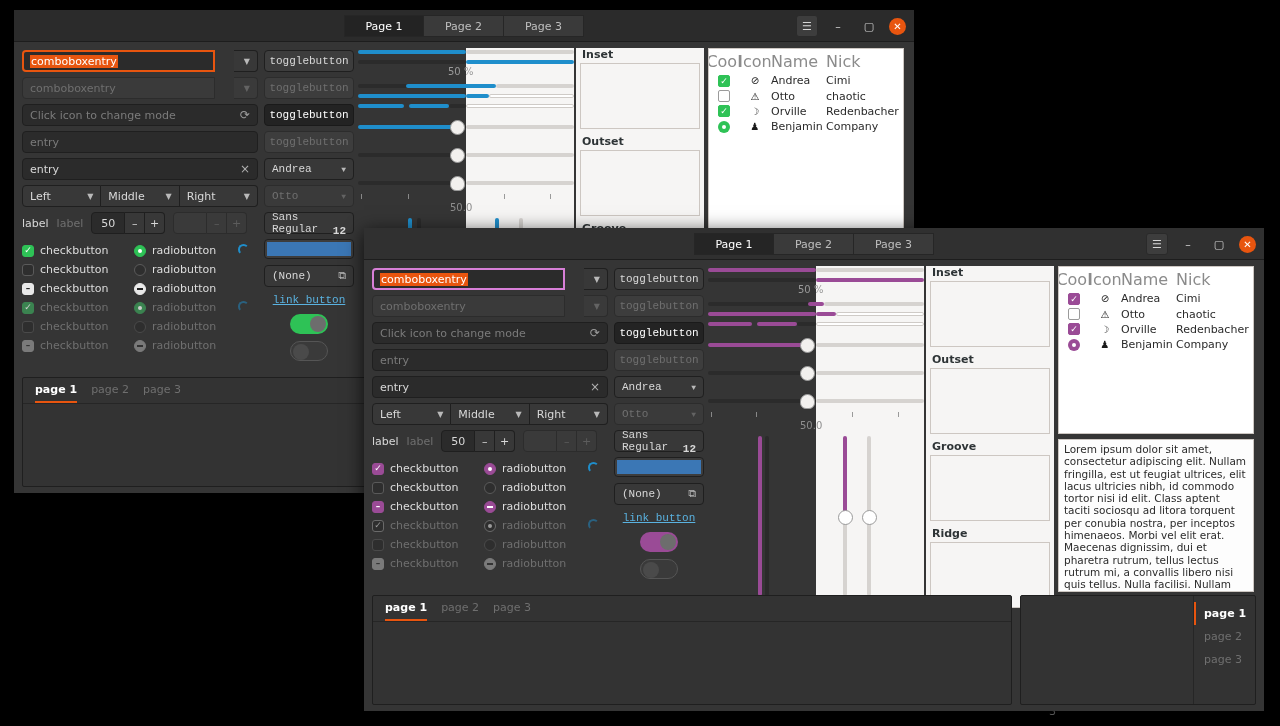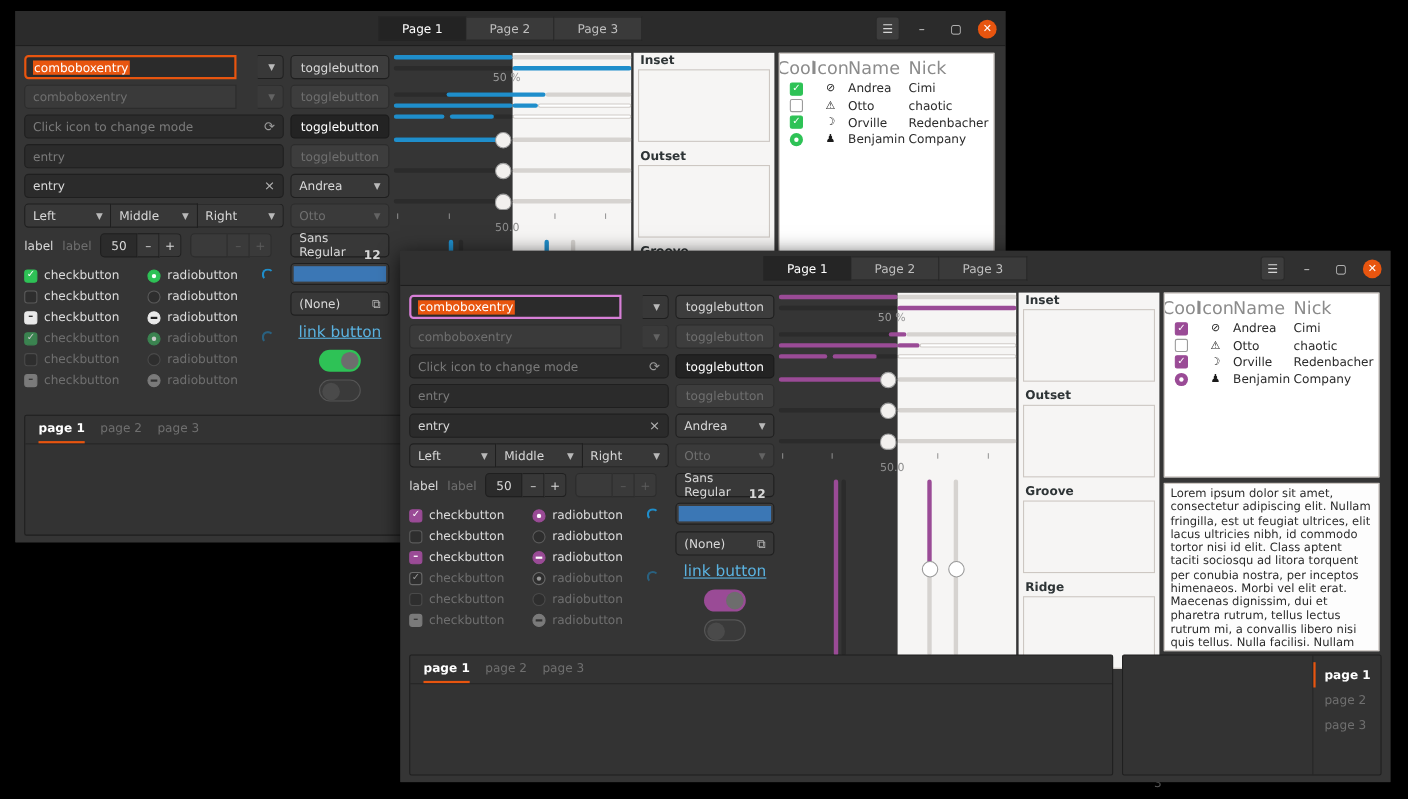--- a/index.html
+++ b/index.html
@@ -40,21 +40,21 @@
     justify-content:center; color:#d6d6d6; font-size:11px;
   }
   .ctl-menu { background:#3d3d3d; border:1px solid #2a2a2a; }
   .ctl-close { background:#e8550f; color:#fff; border-radius:50%; width:17px; height:17px; font-size:10px; }
 
   
   .wbody { position:relative; width:100%; height:451px; background:#353535; overflow:hidden; }
 
   
   .col-a { position:absolute; left:8px; top:8px; width:236px; }
-  .col-b { position:absolute; left:250px; top:8px; width:90px; }
+  .col-b { position:absolute; left:250px; top:8px; width:90px;font-family:Liberation Mono, monospace; }
   .col-c { position:absolute; left:344px; top:6px; width:216px; }
   .col-d { position:absolute; left:562px; top:6px; width:128px; }
   .col-e { position:absolute; left:694px; top:6px; width:196px; }
 
   
   .w { height:22px; border-radius:4px; border:1px solid #1f1f1f;
        background:#383838; color:#d8d8d8; display:flex; align-items:center;
        padding:0 7px; font-size:11px; margin-bottom:5px; }
   .w.dim { color:#6f6f6f; border-color:#2c2c2c; background:#3a3a3a; }
   .w.entry { background:#2b2b2b; }
@@ -104,21 +104,21 @@
           background:#2e2e2e; display:flex; align-items:center; justify-content:center; }
   .rdot { width:4px; height:4px; border-radius:50%; background:#fff; }
   .spinner { width:11px; height:11px; border-radius:50%; border:2px solid #1f8ecb;
              border-right-color:transparent; border-bottom-color:transparent; margin-left:4px; }
   .spinner.dimS { opacity:.5; }
 
   
   .colorbtn { height:20px; border:1px solid #1f1f1f; border-radius:4px; background:#3d3d3d;
      padding:2px; margin-bottom:6px; }
   .colorbtn i { display:block; height:100%; background:#3b77b5; }
-  .link { text-align:center; color:#5ab2e0; text-decoration:underline; font-size:14px; margin:7px 0 8px; }
+  .link { text-align:center; color:#5ab2e0; text-decoration:underline; font-size:11px; margin:7px 0 8px; }
   .switch { width:38px; height:20px; border-radius:10px; position:relative; margin:0 auto 7px; }
   .switch .knob { position:absolute; top:2px; width:16px; height:16px; border-radius:50%; background:#6d6d6d; }
   .switch.on { background:#2ec256; }
   .switch.on .knob { right:2px; }
   .switch.on.fg { background:#9a4b96; }
   .switch.off { background:#3a3a3a; border:1px solid #555; }
   .switch.off .knob { left:2px; background:#4a4a4a; }
 
   
   .scalewrap { position:relative; height:330px; overflow:hidden; }

